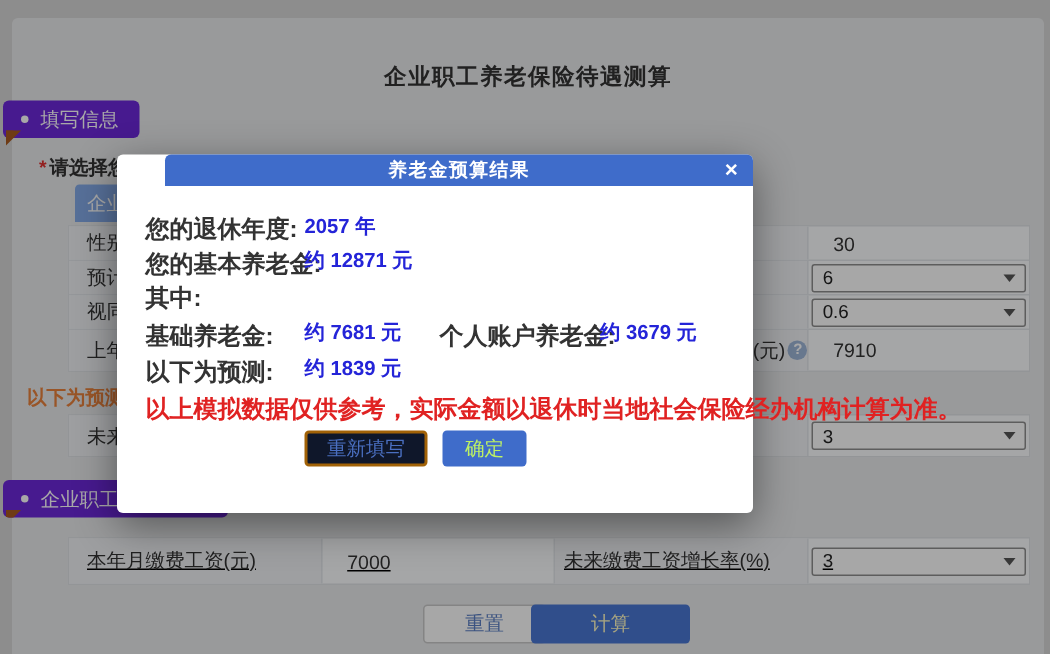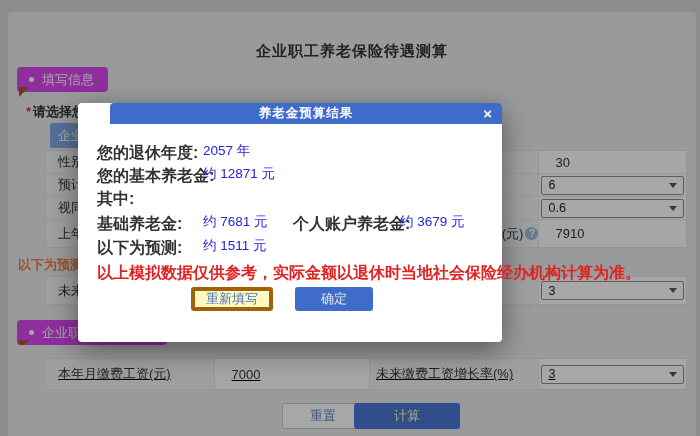--- a/index.html
+++ b/index.html
@@ -4,21 +4,21 @@
 <style>
   * { margin:0; padding:0; box-sizing:border-box; }
   html,body { width:700px; height:436px; }
   body { font-family:"Liberation Sans","DejaVu Sans",sans-serif; background:#d6d6d6; position:relative; overflow:hidden; }
   .screen { position:absolute; inset:0; }
 
   
   .page-card { position:absolute; left:8px; top:12px; width:688px; height:424px; background:#e9eaec; border-radius:4px 4px 0 0; }
   .page-title { position:absolute; left:0; top:30px; width:100%; text-align:center; font-size:15px; font-weight:bold; color:#333; letter-spacing:1px; }
 
-  .ribbon { position:absolute; height:25px; background:#d946ef; border-radius:4px; color:#fff; font-size:13px; display:flex; align-items:center; gap:8px; padding:0 14px 0 12px;margin-left:15px; }
+  .ribbon { position:absolute; height:25px; background:#6d28d9; border-radius:4px; color:#fff; font-size:13px; display:flex; align-items:center; gap:8px; padding:0 14px 0 12px; }
   .ribbon .dot { width:5px; height:5px; border-radius:50%; background:#fff; flex:0 0 auto; }
   .ribbon::after { content:""; position:absolute; left:2px; bottom:-5px; border:5px solid transparent; border-top-color:#a95a20; border-left-color:#a95a20; width:0; height:0; }
   .ribbon1 { left:2px; top:67px; }
   .ribbon2 { left:2px; top:320px; width:150px; overflow:hidden; white-space:nowrap; }
 
   .prompt { position:absolute; left:26px; top:103px; font-size:13px; font-weight:bold; color:#333; white-space:nowrap; }
   .prompt .req { color:#e03030; margin-right:2px; }
 
   .tab { position:absolute; left:50px; top:123px; width:130px; height:25px; background:#84abe8; border-radius:3px 3px 0 0; color:#fff; font-size:13px; display:flex; align-items:center; padding-left:8px; white-space:nowrap; }
 
@@ -48,25 +48,25 @@
 
   
   .overlay { position:absolute; inset:0; background:rgba(0,0,0,0.34); z-index:10; }
 
   
   .modal { position:absolute; left:78px; top:103px; width:424px; height:239px; background:#fff; border-radius:4px; box-shadow:0 8px 28px rgba(0,0,0,0.45); z-index:20;padding-left:32px; }
   .modal-header { height:21px; background:#3f6cca; border-radius:4px 4px 0 0; display:flex; align-items:center; justify-content:center; position:relative; }
   .modal-title { color:#fff; font-size:12.5px; font-weight:bold; letter-spacing:1px; }
   .modal-close { position:absolute; right:10px; top:0; height:21px; display:flex; align-items:center; color:#fff; font-size:15px; font-weight:bold; cursor:pointer; line-height:1; }
   .mlabel { position:absolute; font-weight:bold; color:#333; }
-  .mvalue { position:absolute; font-weight:normal; color:#2424d8; font-size:13.5px; }
+  .mvalue { position:absolute; font-weight:bold; color:#2424d8; font-size:13.5px; }
   .mnote { position:absolute; left:19px; top:160px; width:396px; font-size:16px; font-weight:bold; color:#e02222; white-space:nowrap; }
   .mbtn { position:absolute; top:184px; height:24px; border-radius:3px; font-size:13px; display:flex; align-items:center; justify-content:center; cursor:pointer; }
-  .mbtn-refill { left:113px; width:82px; background:#fef9c3; border:4px solid #a16207; color:#4a6fc0; }
-  .mbtn-ok { left:217px; width:78px; background:#3f6cca; color:#e5e5e5; }
+  .mbtn-refill { left:125px; width:82px; background:#0f172a; border:2px solid #a16207; color:#4a6fc0; }
+  .mbtn-ok { left:217px; width:56px; background:#3f6cca; color:#bef264; }
 </style>
 </head>
 <body>
 
 <div class="screen">
 
   <div class="page-card">
     <div class="page-title">企业职工养老保险待遇测算</div>
   </div>
 
@@ -178,21 +178,21 @@
     <span class="mvalue" style="left:125px; top:62px;">约 12871 元</span>
 
     <span class="mlabel" style="left:19px; top:86px;">其中:</span>
 
     <span class="mlabel" style="left:19px; top:111px;">基础养老金:</span>
     <span class="mvalue" style="left:125px; top:110px;">约 7681 元</span>
     <span class="mlabel" style="left:215px; top:111px;">个人账户养老金:</span>
     <span class="mvalue" style="left:322px; top:110px;">约 3679 元</span>
 
     <span class="mlabel" style="left:19px; top:135px;">以下为预测:</span>
-    <span class="mvalue" style="left:125px; top:134px;">约 1511 元</span>
+    <span class="mvalue" style="left:125px; top:134px;">约 1839 元</span>
 
     <div class="mnote">以上模拟数据仅供参考，实际金额以退休时当地社会保险经办机构计算为准。</div>
 
     <div class="mbtn mbtn-refill">重新填写</div>
     <div class="mbtn mbtn-ok">确定</div>
   </div>
 
 </div>
 
 </body></html>

